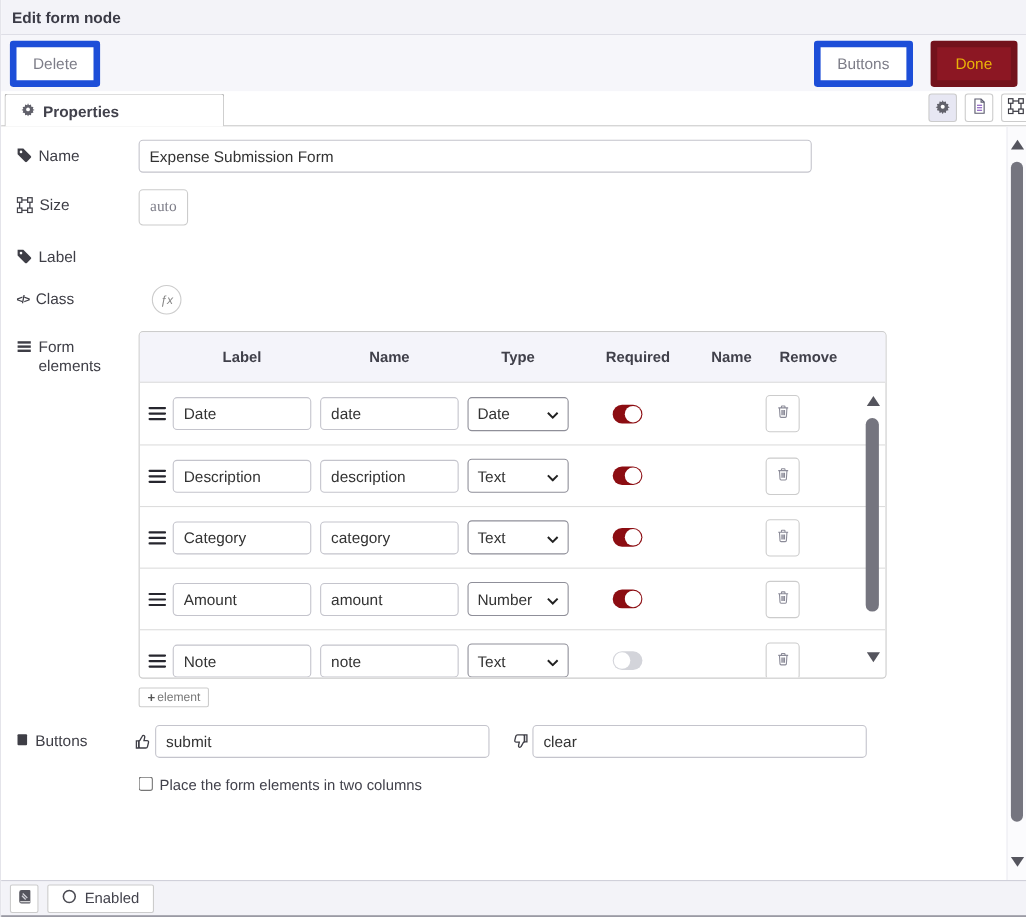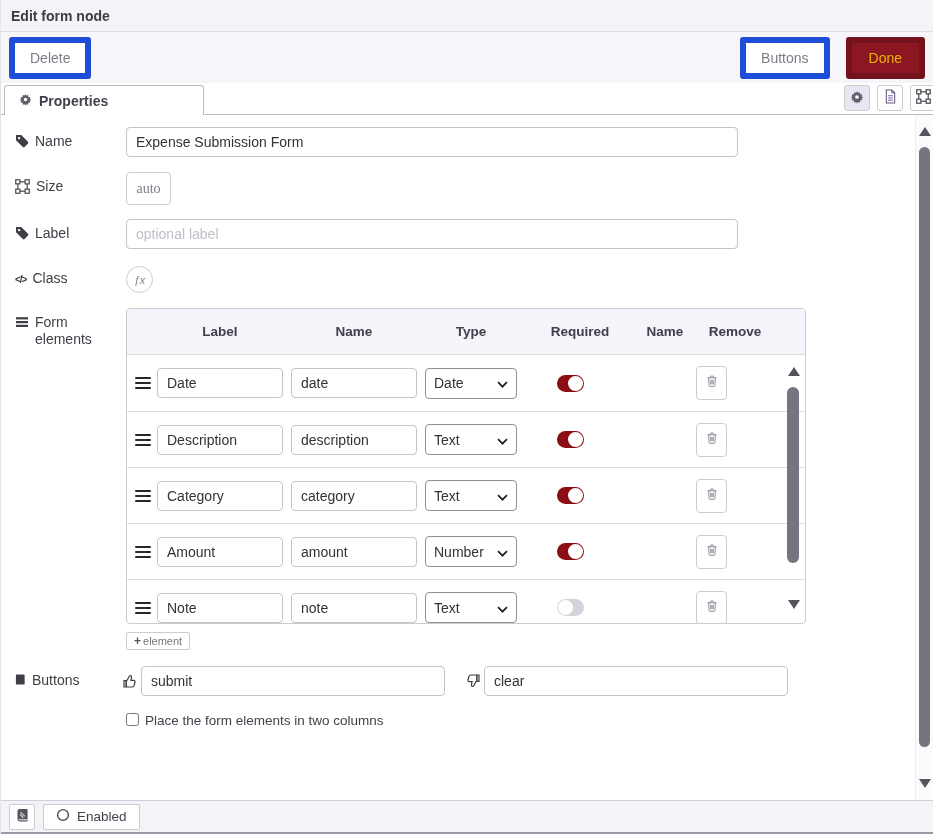--- a/index.html
+++ b/index.html
@@ -28,21 +28,21 @@
   .frow{display:flex;align-items:flex-start;margin-bottom:15px;}
   .flabel{width:111px;flex:0 0 111px;display:flex;align-items:flex-start;gap:6px;font-size:14px;color:#3e3e46;padding-top:6px;line-height:17px;}
   .flabel .lic{flex:0 0 auto;display:inline-flex;padding-top:1px;}
   .txt{font-family:"Liberation Sans",sans-serif;font-size:14px;color:#333;border:1px solid #c4c4cc;border-radius:4px;height:30px;padding:0 9px;outline:none;}
   .txt::placeholder{color:#c0c0ca;}
   .w-main{width:612px;}
   .fake-select{border:1px solid #8f8f99;border-radius:4px;height:31px;background:#fff;display:flex;align-items:center;padding:0 10px;font-size:14px;color:#333;cursor:pointer;}
   .fake-select .sel-txt{flex:1;white-space:nowrap;overflow:hidden;}
   .sq-btn{border:1px solid #ccc;border-radius:4px;background:#fff;display:flex;align-items:center;justify-content:center;cursor:pointer;}
   .size-btn{height:33px;min-width:45px;font-size:14px;color:#7d7d88;font-family:Liberation Serif, serif;}
-  .fx-btn{width:27px;height:27px;border-radius:50%;margin-left:0;margin-top:2px;font-style:italic;font-size:11px;color:#888;}
+  .fx-btn{width:27px;height:27px;border-radius:50%;margin-left:12px;margin-top:2px;font-style:italic;font-size:11px;color:#888;}
 
   
   .etable{width:680px;border:1px solid #ccc;border-radius:4px;overflow:hidden;background:#fff;}
   .ehead{height:46px;background:#f4f4fa;border-bottom:1px solid #ddd;display:flex;align-items:center;font-size:13.5px;font-weight:bold;color:#40404a;}
   .hc{text-align:center;}
   .ebody{height:268px;position:relative;overflow:hidden;}
   .erow{height:56px;display:flex;align-items:center;border-top:1px solid #ddd;}
   .erow:first-child{border-top:none;}
   .drag{width:16px;margin-left:8px;display:flex;flex-direction:column;gap:3px;cursor:grab;}
   .drag i{display:block;height:2px;background:#26262e;border-radius:1px;}
@@ -199,21 +199,20 @@
 
     <div class="frow">
       <div class="flabel">
         <span class="lic">
             <svg width="14" height="14" viewBox="0 0 14 14">
               <use href="#i-tag"></use>
             </svg>
           </span>
         <span>Label</span>
       </div>
-      <input class="txt w-main" type="text" placeholder="optional label" style="">
     </div>
 
     <div class="frow">
       <div class="flabel">
         <span class="lic" style="font-size:10px;font-weight:bold;color:#3e3e46;letter-spacing:-1px">&lt;/&gt;</span>
         <span>Class</span>
       </div>
       <button class="sq-btn fx-btn">ƒx</button>
     </div>
 

